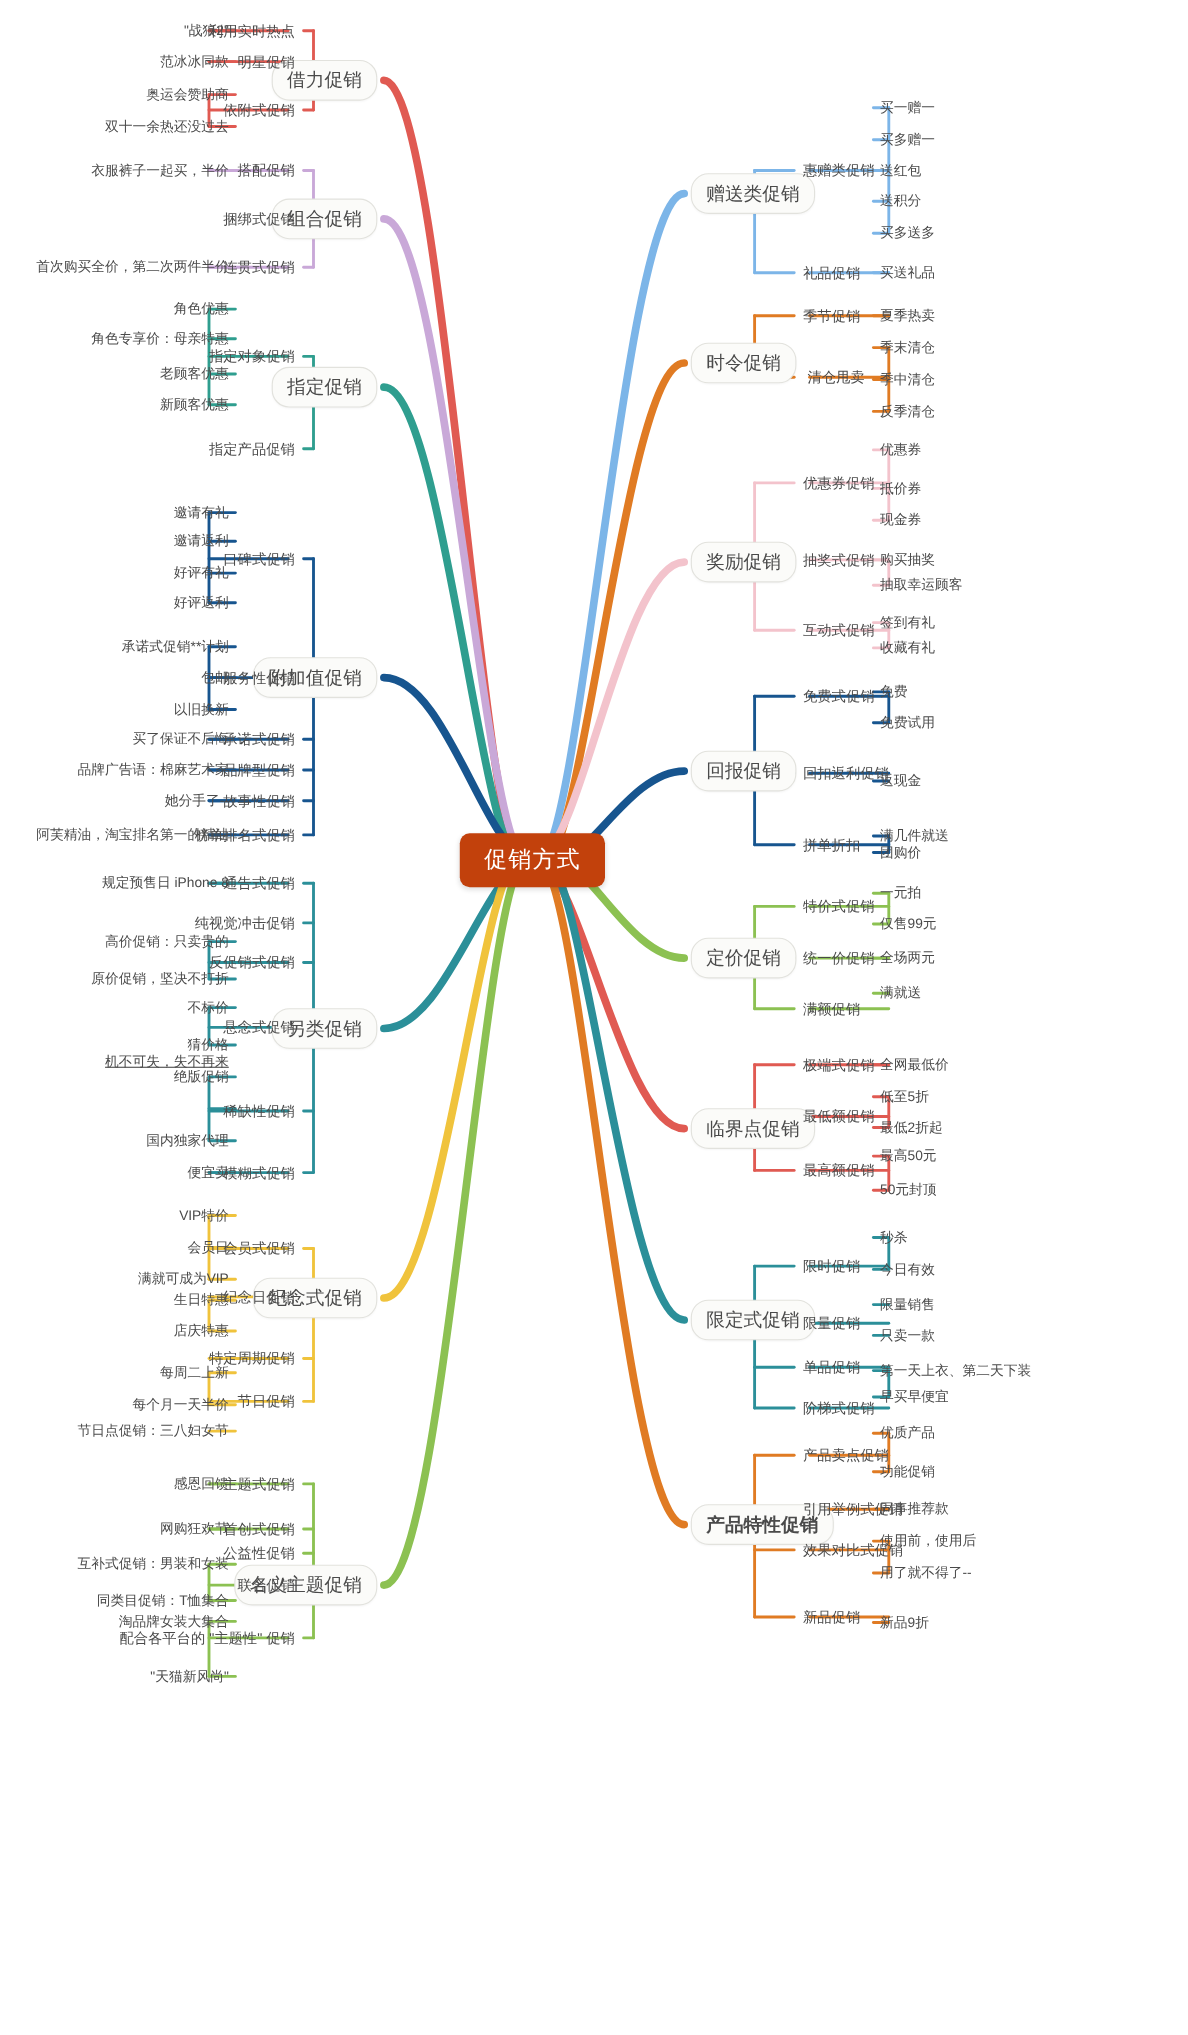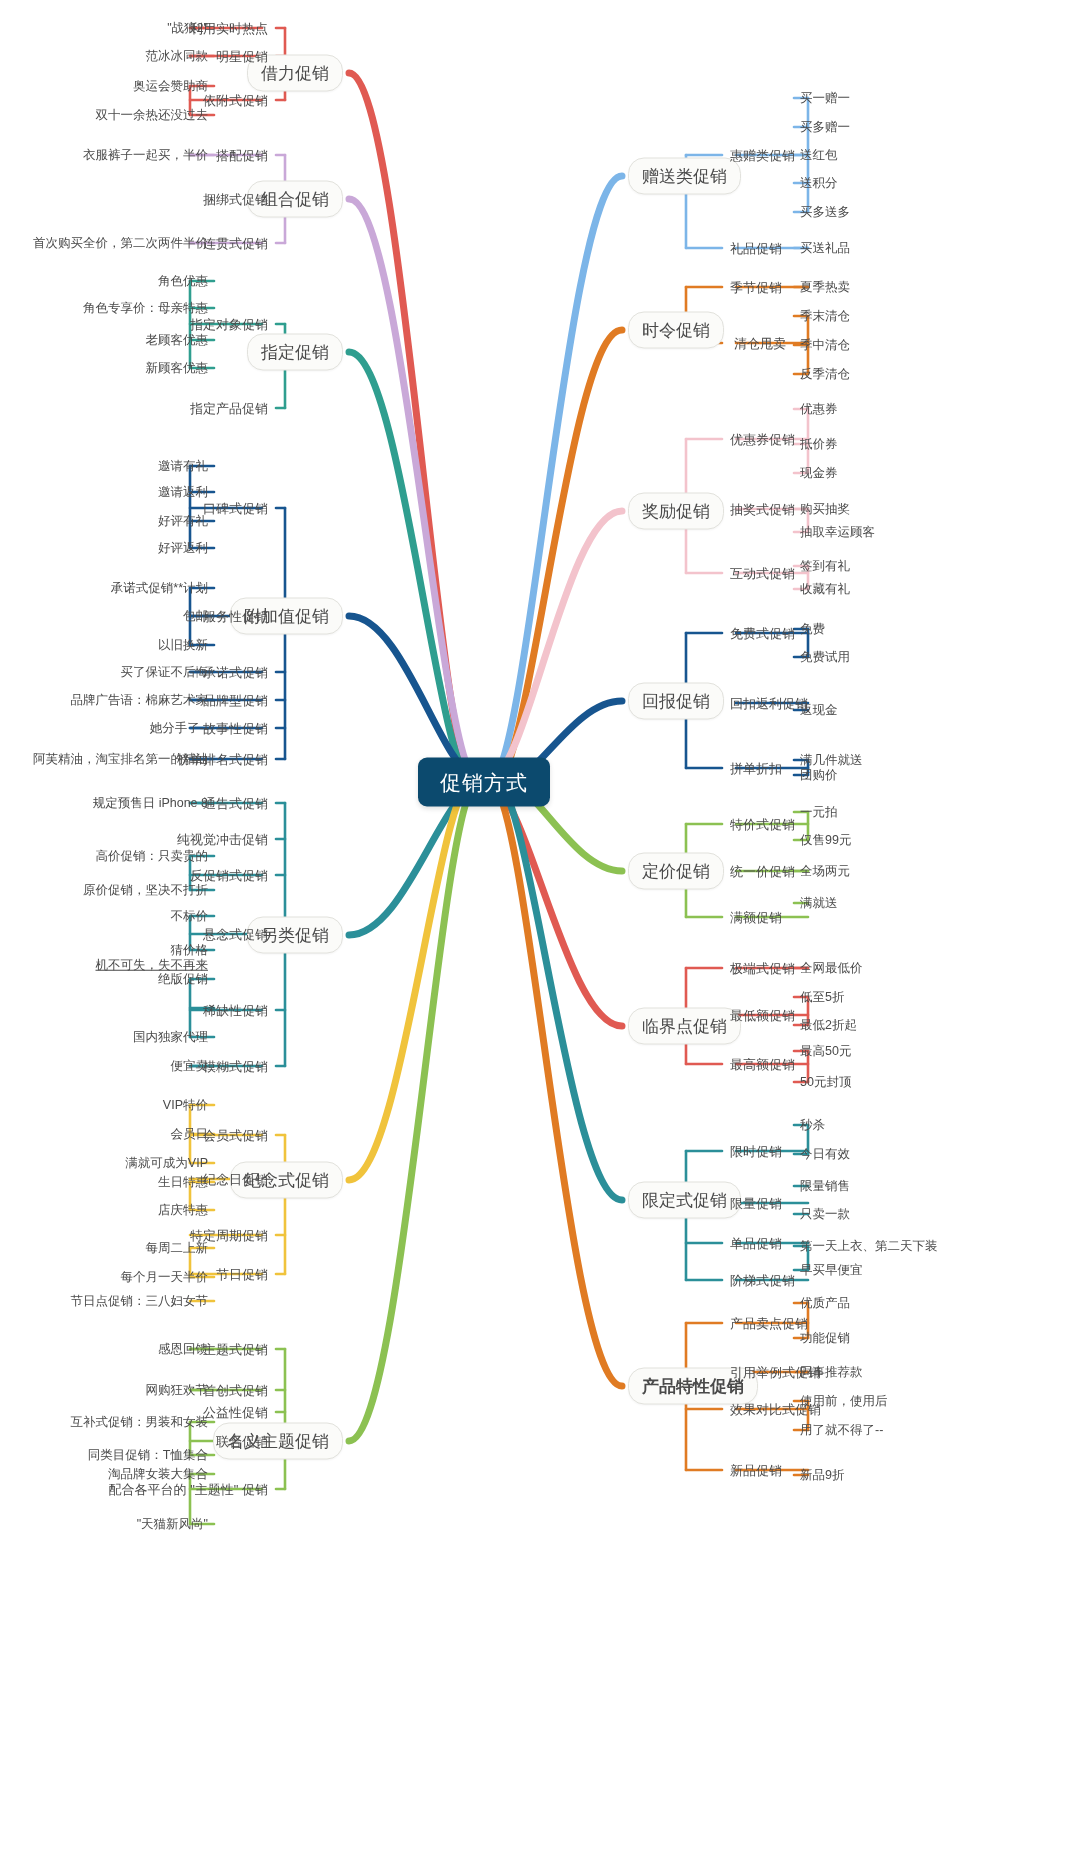--- a/index.html
+++ b/index.html
@@ -11,21 +11,21 @@
   .leaf,.mid{font-size:12.5px;color:#4a4a4a;}
   .mid{font-size:13px;}
   
   .branch{
     font-size:17px;color:#4a4a4a;background:#fbfbf9;
     border:1px solid #e2e2dd;border-radius:16px;
     padding:9px 13px;box-shadow:0 1px 2px rgba(0,0,0,.04);
   }
   
   .root{
-    font-size:21px;color:#ffffff;background:#0c4a6e;
+    font-size:21px;color:#ffffff;background:#c2410c;
     border-radius:9px;padding:14px 22px;letter-spacing:1px;
     box-shadow:0 2px 5px rgba(0,0,0,.12);
   }
   .r{transform:translate(0,-50%);}          
   .l{transform:translate(-100%,-50%);}      
   .c{transform:translate(-50%,-50%);}       
 </style>
 </head>
 <body>
 

